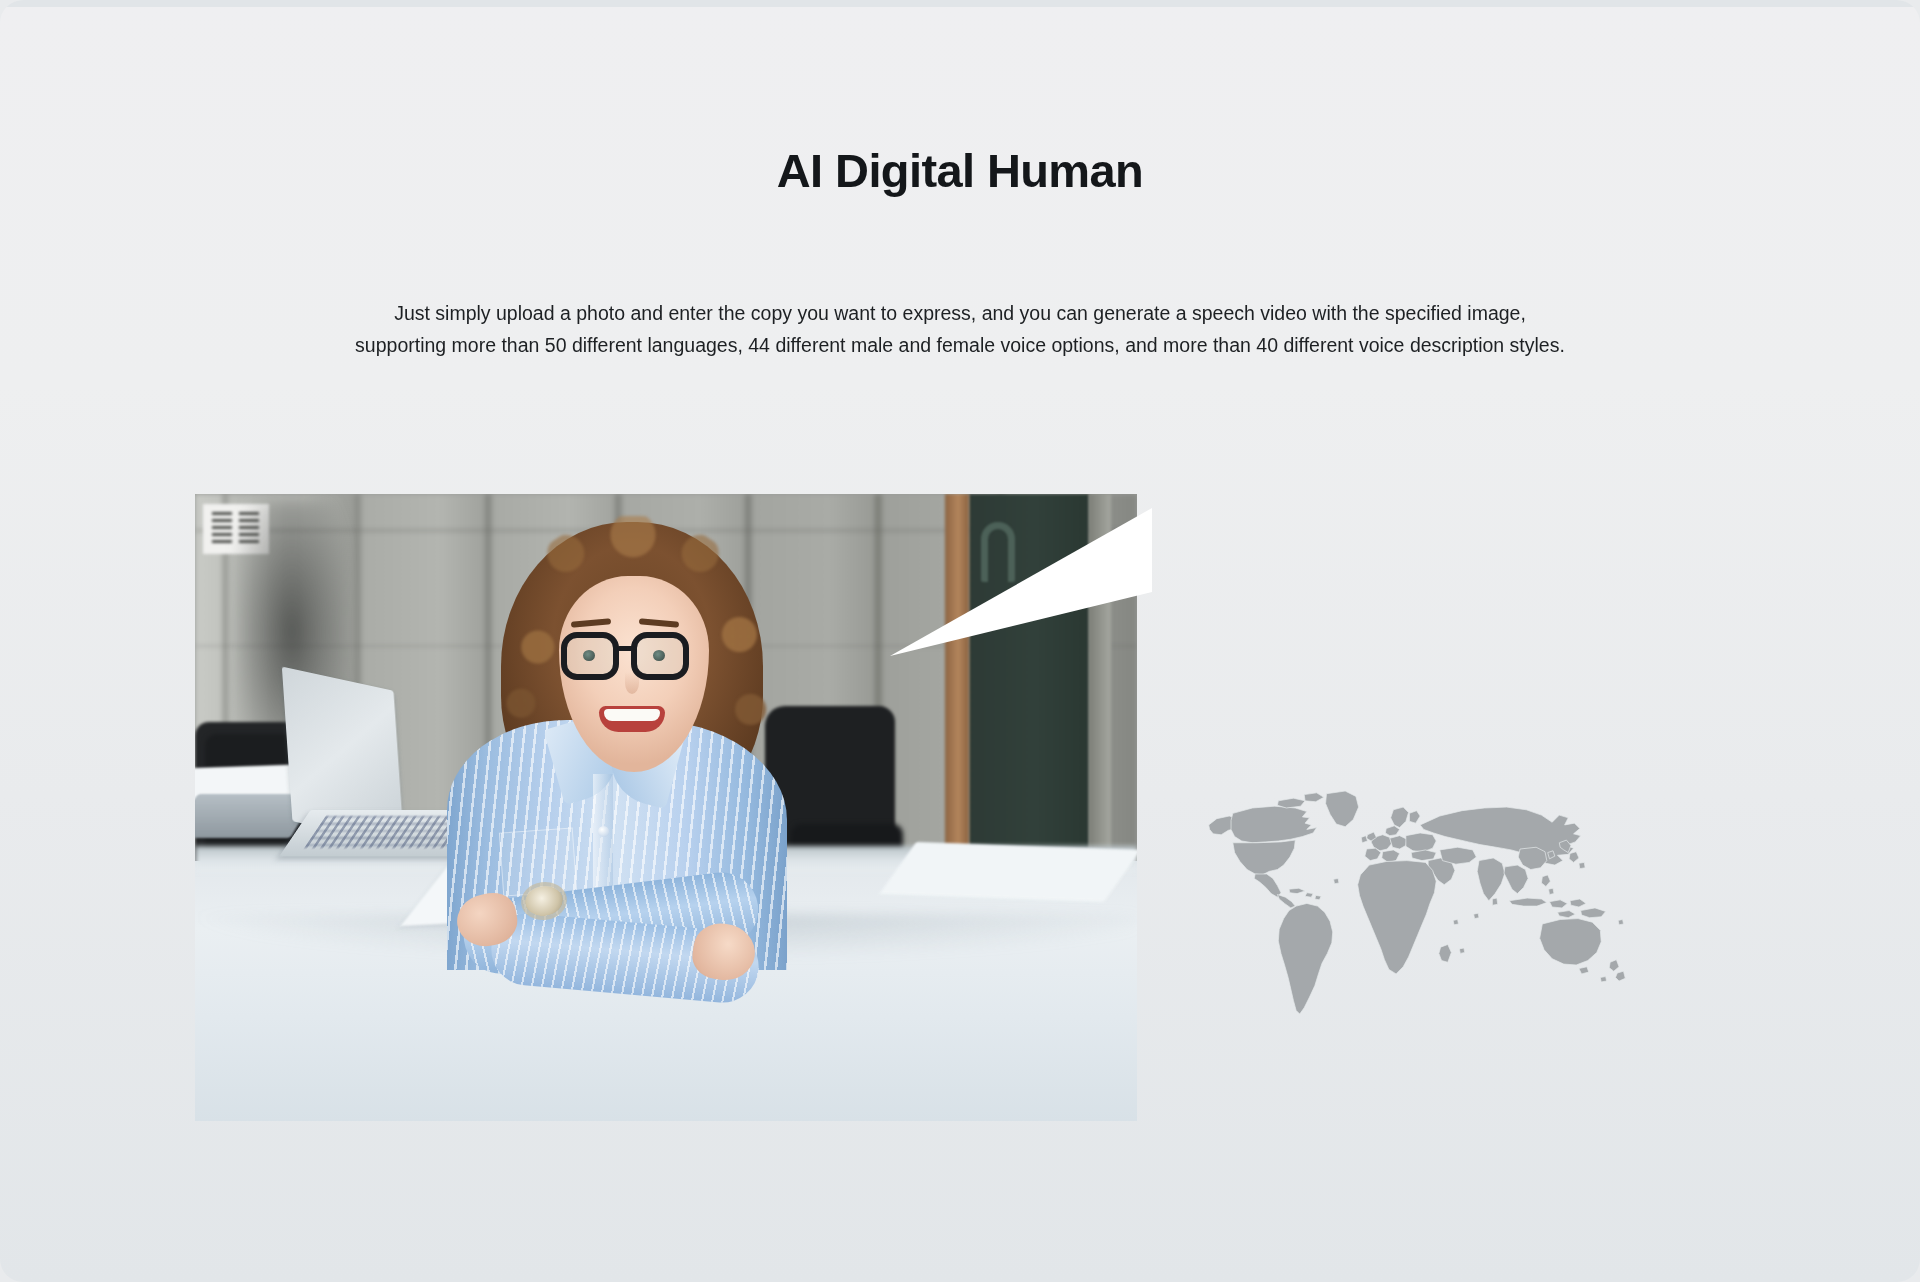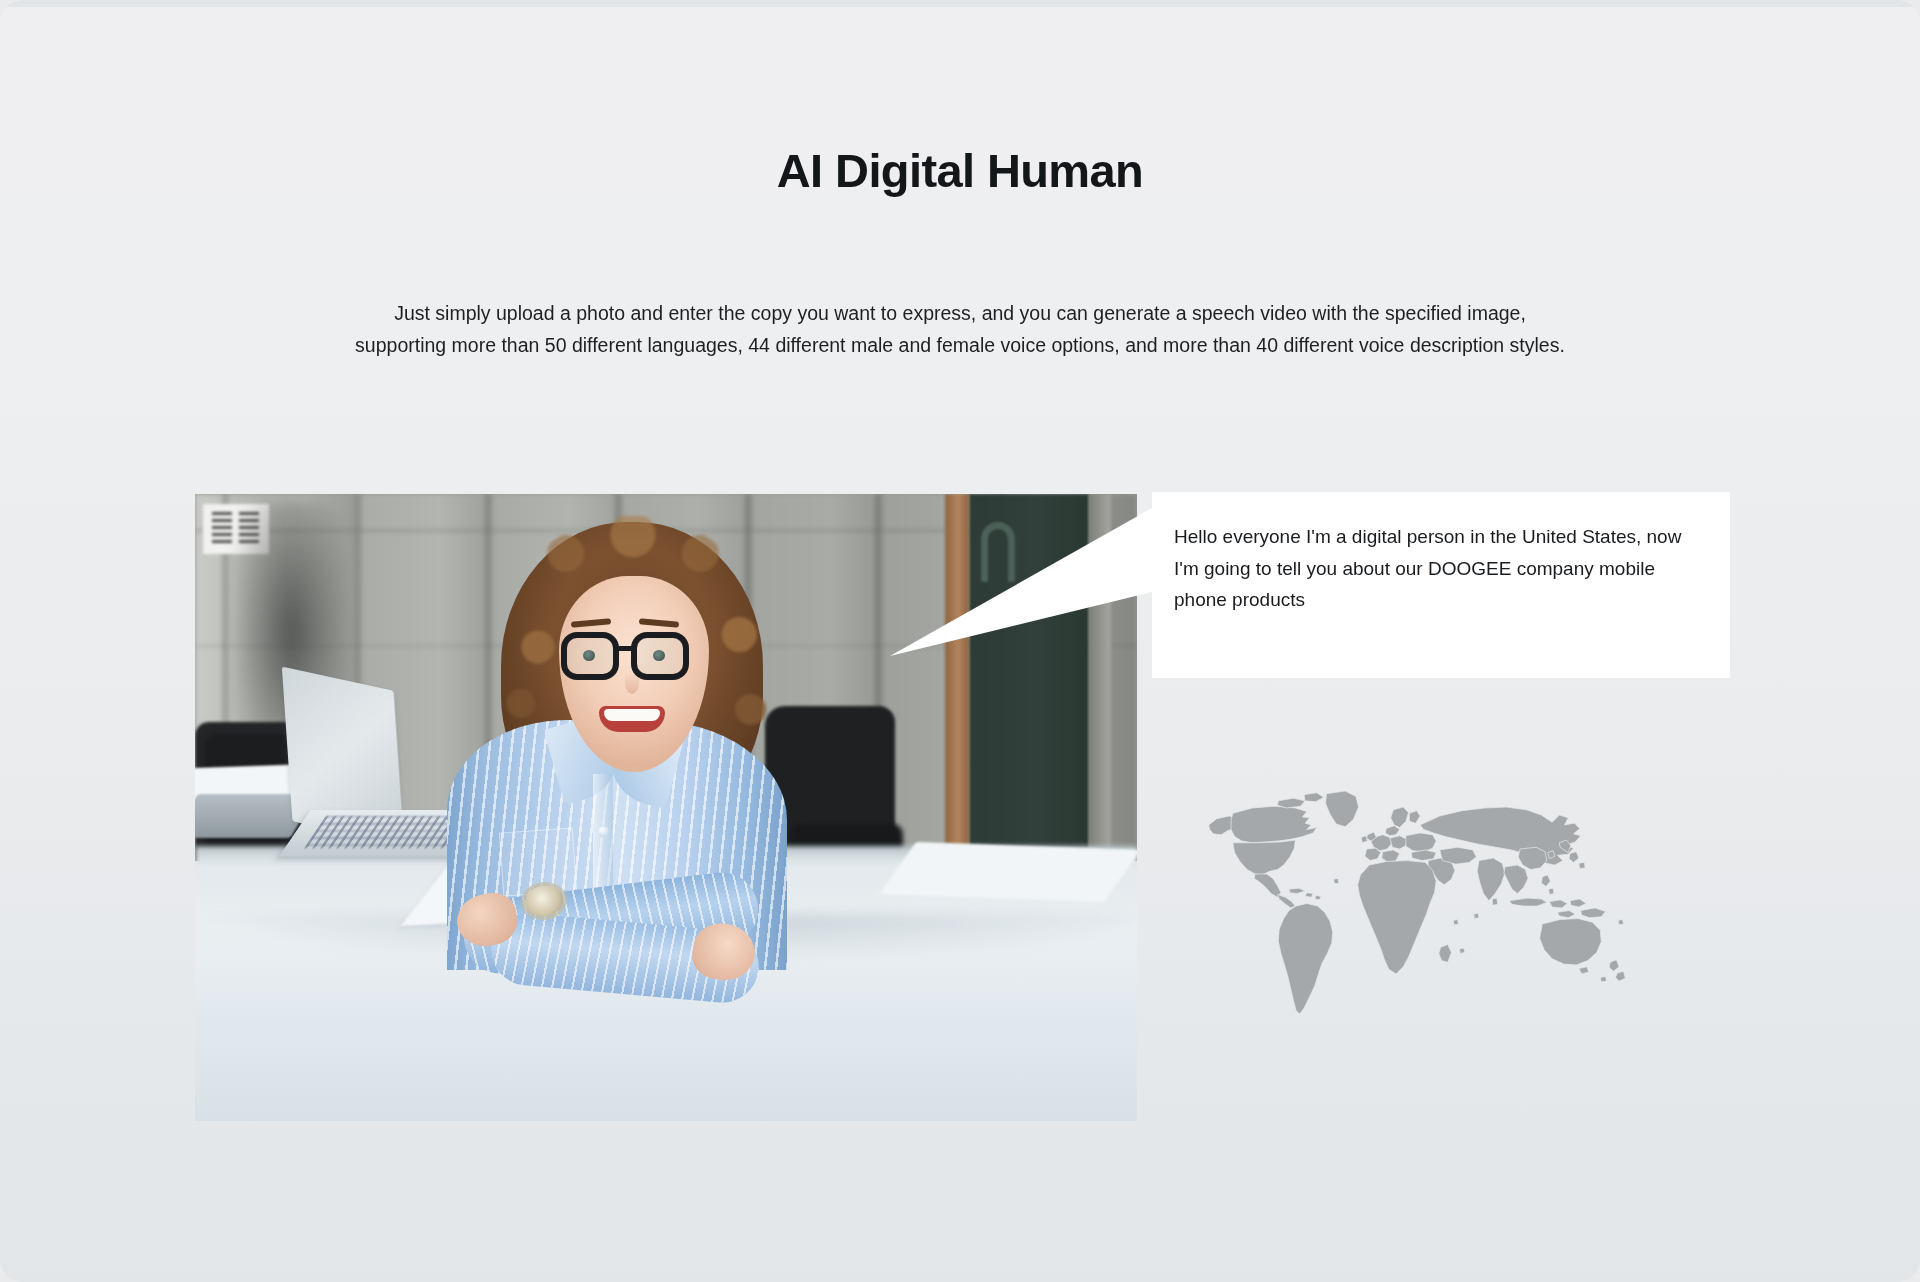--- a/index.html
+++ b/index.html
@@ -572,23 +572,20 @@
     <div class="glasses-l"></div>
     <div class="glasses-r"></div>
     <div class="glasses-bridge"></div>
     <div class="hair-curls"></div>
   </div>
 
   <svg id="bubble-tail" viewBox="0 0 270 160">
     <polygon points="0,148 262,0 262,84" fill="#ffffff"></polygon>
   </svg>
 
-  <div id="speech-bubble">
-    <div id="bubble-text">Hello everyone I'm a digital person in the United States, now I'm going to tell you about our DOOGEE company mobile phone products</div>
-  </div>
 
   <div id="world-map">
     <svg viewBox="0 0 1000 560">
       <g fill="#a4a8ab" stroke="#e4e8ea" stroke-width="1.6">
 
         <path d="M42 96 L60 82 L88 76 L108 82 L118 94 L104 104 L86 108 L70 118 L52 116 L44 106 Z"></path>
 
         <path d="M96 70 L140 58 L190 54 L236 58 L262 66 L252 78 L268 80 L258 92 L272 96 L262 106
                  L284 102 L276 114 L252 122 L226 128 L198 132 L170 134 L140 136 L116 132 L100 122
                  L92 106 L92 86 Z"></path>

